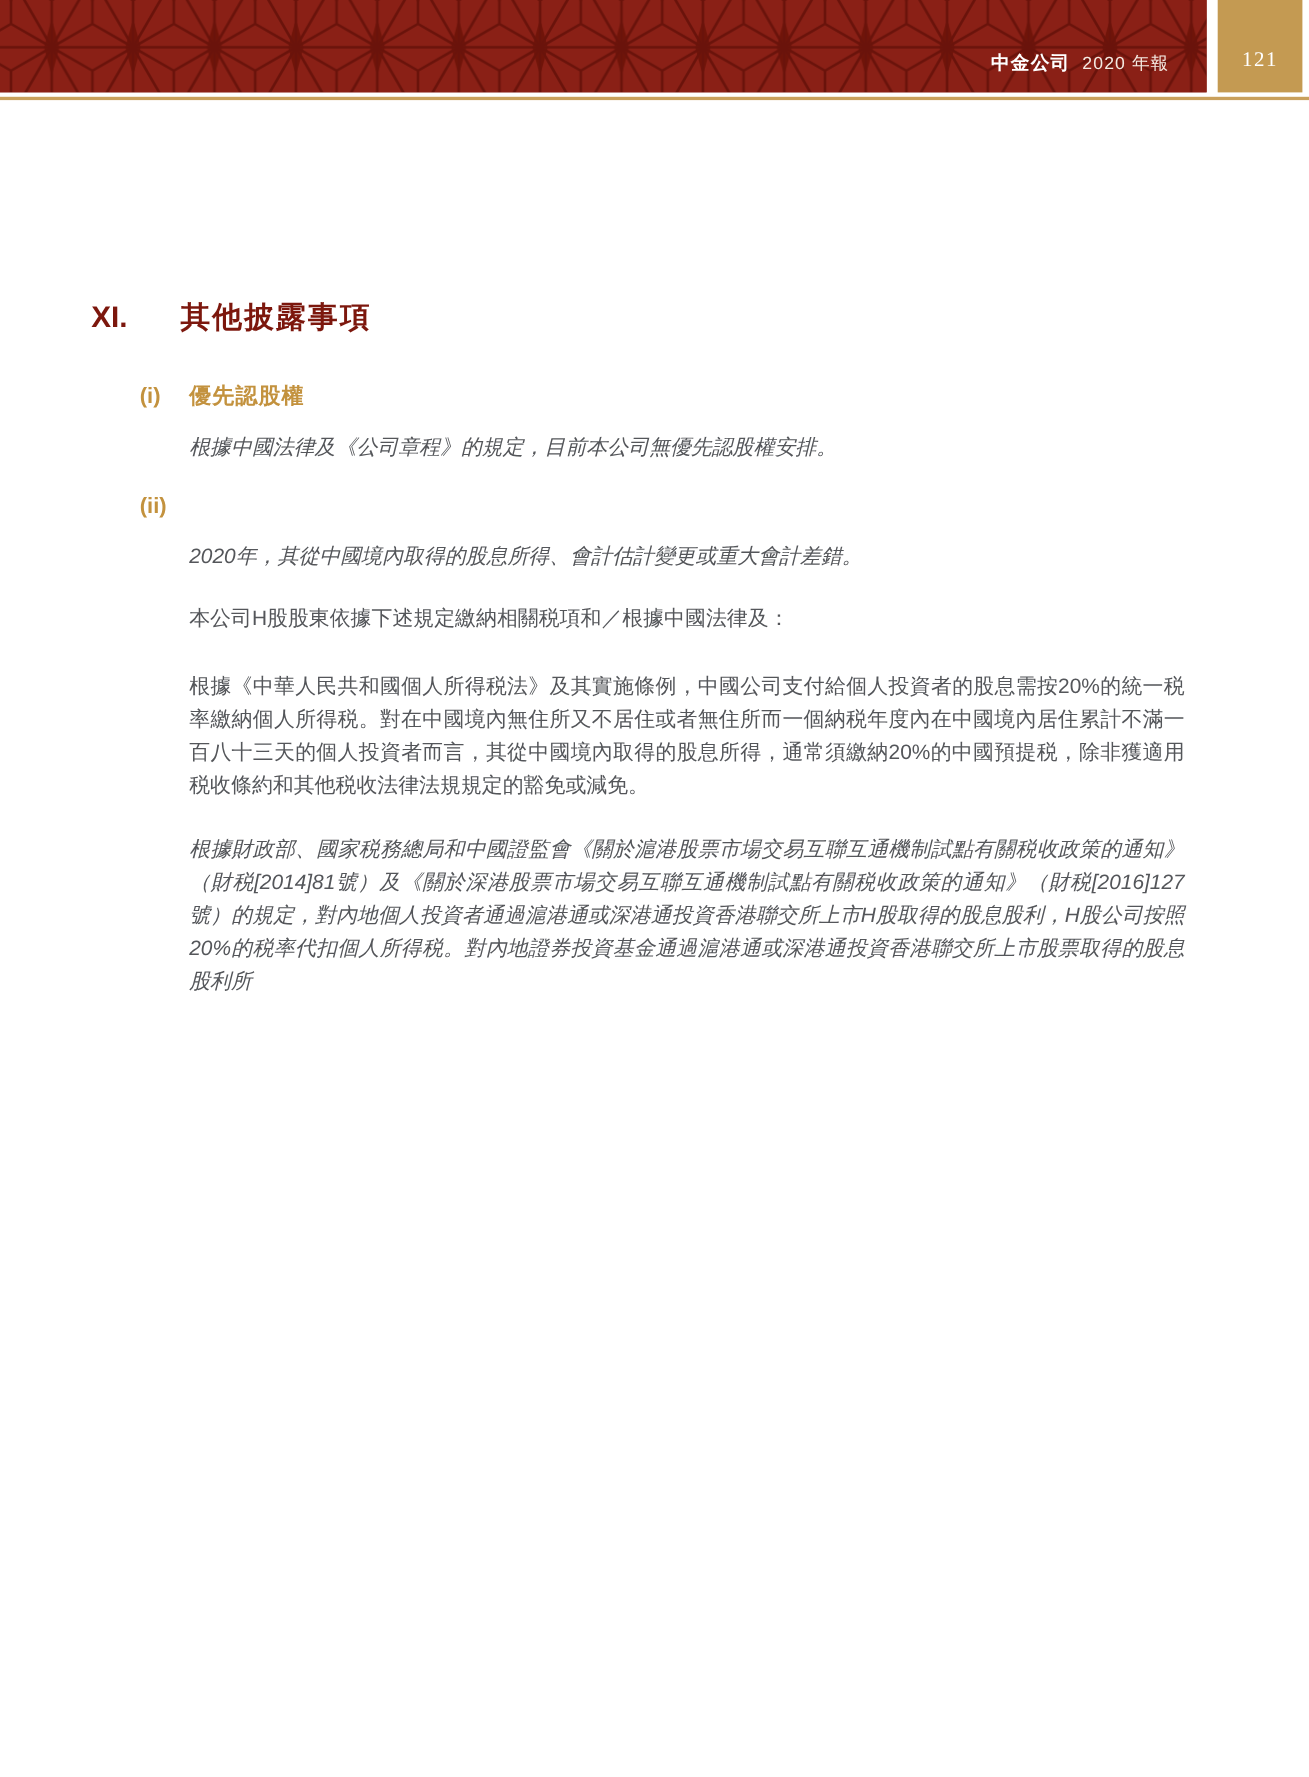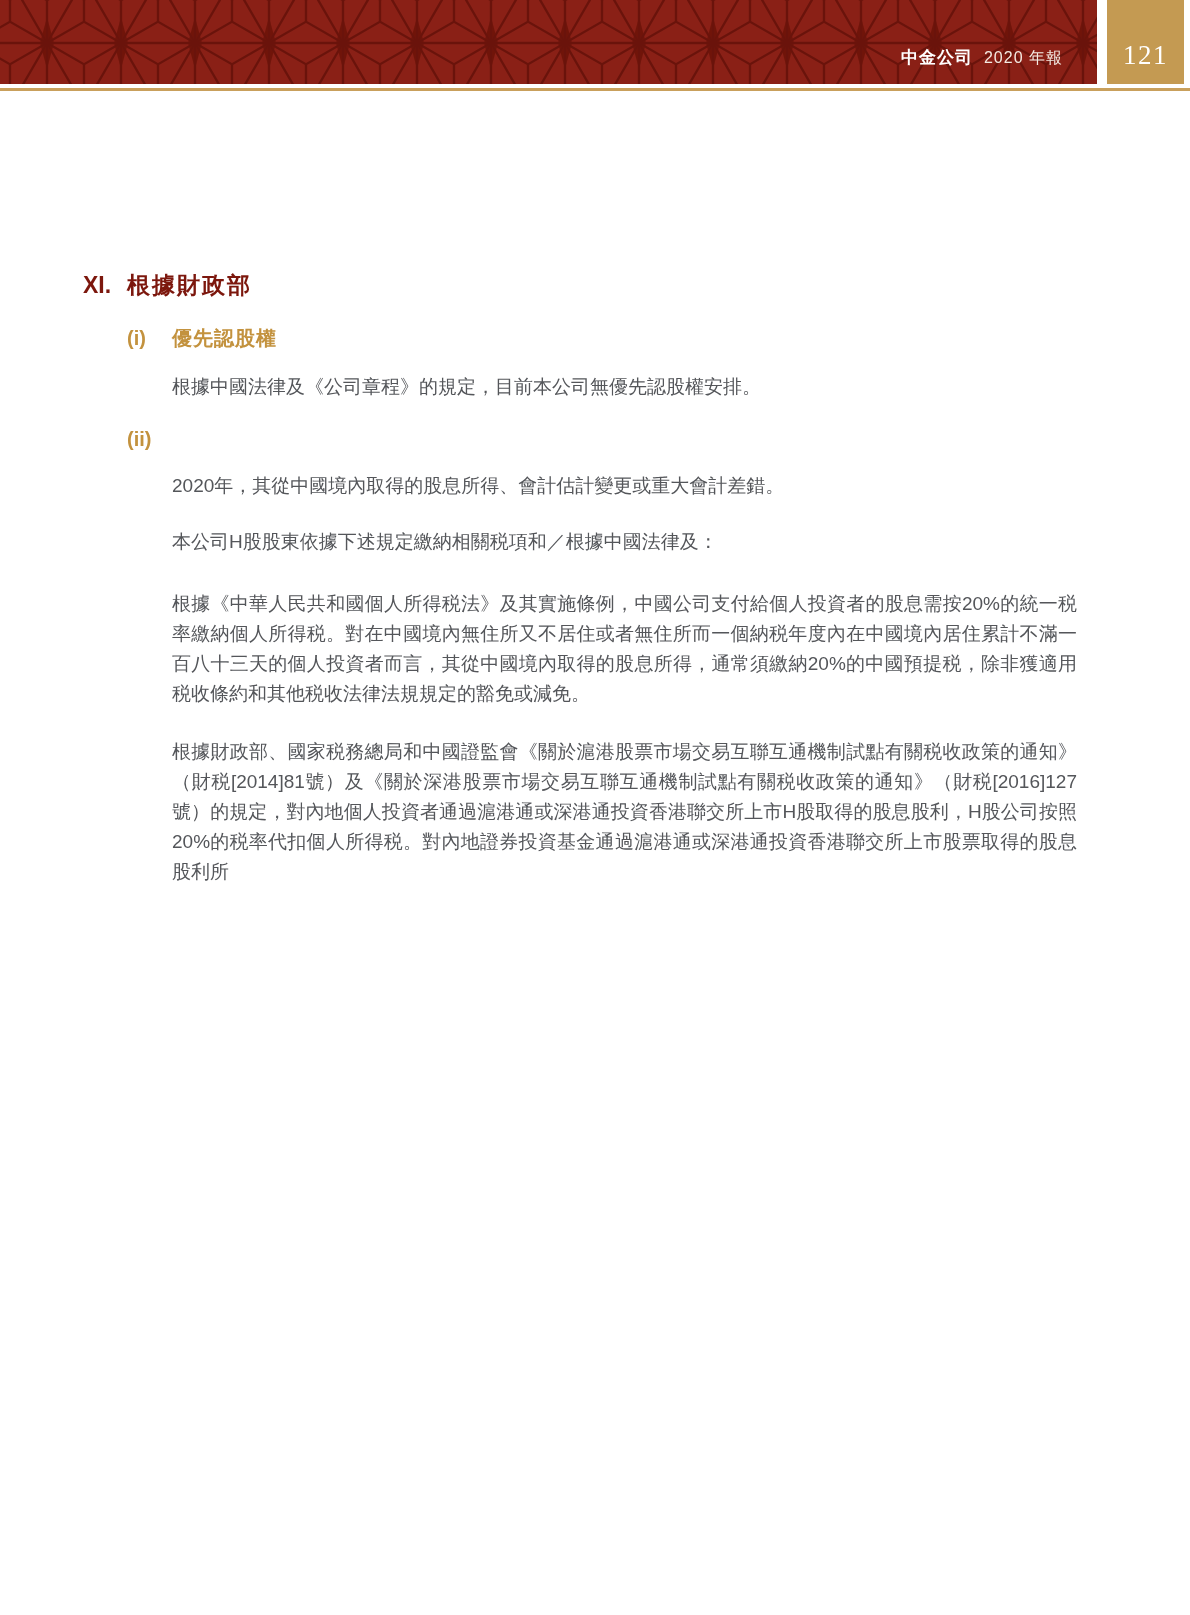--- a/index.html
+++ b/index.html
@@ -12,36 +12,36 @@
   .band svg{display:block;width:1097px;height:84px;}
   .band-text{
     position:absolute;right:34px;top:46px;white-space:nowrap;
     color:#ffffff;display:flex;align-items:baseline;
   }
   .band-company{font-size:17px;font-weight:bold;letter-spacing:1px;}
   .band-report{font-size:16px;font-weight:400;margin-left:11px;color:#f4eae2;letter-spacing:1px;}
   .pagenum-box{
     position:absolute;left:1107px;top:0;width:77px;height:84px;background:#c49a52;
     display:flex;align-items:center;justify-content:center;padding-top:26px;box-sizing:border-box;
-    color:#ffffff;font-family:"Liberation Serif","DejaVu Serif",serif;font-size:27px;letter-spacing:1.5px;
+    color:#ffffff;font-family:"Liberation Serif","DejaVu Serif",serif;font-size:19px;letter-spacing:1.5px;
   }
   .gold-rule{position:absolute;left:0;top:88px;width:1190px;height:3px;background:#c9a05c;}
 
   
   .content{position:absolute;left:83px;top:270px;width:994px;color:#54565a;}
-  .main-sec{display:flex;align-items:baseline;margin-bottom:24px;color:#7c170d;font-weight:bold;font-size:23px;}
+  .main-sec{display:flex;align-items:baseline;margin-bottom:40px;color:#7c170d;font-weight:bold;font-size:27px;gap:37px;}
   .main-label{width:44px;flex:none;}
   .main-title{letter-spacing:2px;}
   .sub{padding-left:44px;}
   .sub-sec{margin-bottom:26px;}
   .sub-head{display:flex;align-items:baseline;color:#c3923e;font-weight:bold;font-size:20px;margin-bottom:20px;letter-spacing:1px;}
   .sub-label{width:45px;flex:none;letter-spacing:0;}
   .sub-body{padding-left:45px;font-size:19px;line-height:30px;text-align:justify;text-justify:inter-ideograph;}
   .sub-body p{margin:0 0 28px 0;}
-  .sub-body p:last-child{margin-bottom:0;}
+  .sub-body p:last-child{margin-bottom:0;font-style:italic;}
 </style>
 </head>
 <body>
 
 <div class="page">
 
   <div class="band">
     <svg width="1097" height="84" viewBox="0 0 1097 84" aria-hidden="true">
       <defs>
         <pattern id="asanoha" width="74" height="128" patternUnits="userSpaceOnUse" patternTransform="translate(10,-21)">
@@ -79,21 +79,21 @@
   <div class="pagenum-box">
     <span>121</span>
   </div>
 
   <div class="gold-rule"></div>
 
   <div class="content">
 
     <div class="main-sec">
       <span class="main-label">XI.</span>
-      <span class="main-title">根據財政部</span>
+      <span class="main-title">其他披露事項</span>
     </div>
 
     <div class="sub">
 
       <div class="sub-sec">
         <div class="sub-head">
           <span class="sub-label">(i)</span>
           <span class="sub-title">優先認股權</span>
         </div>
         <div class="sub-body">

